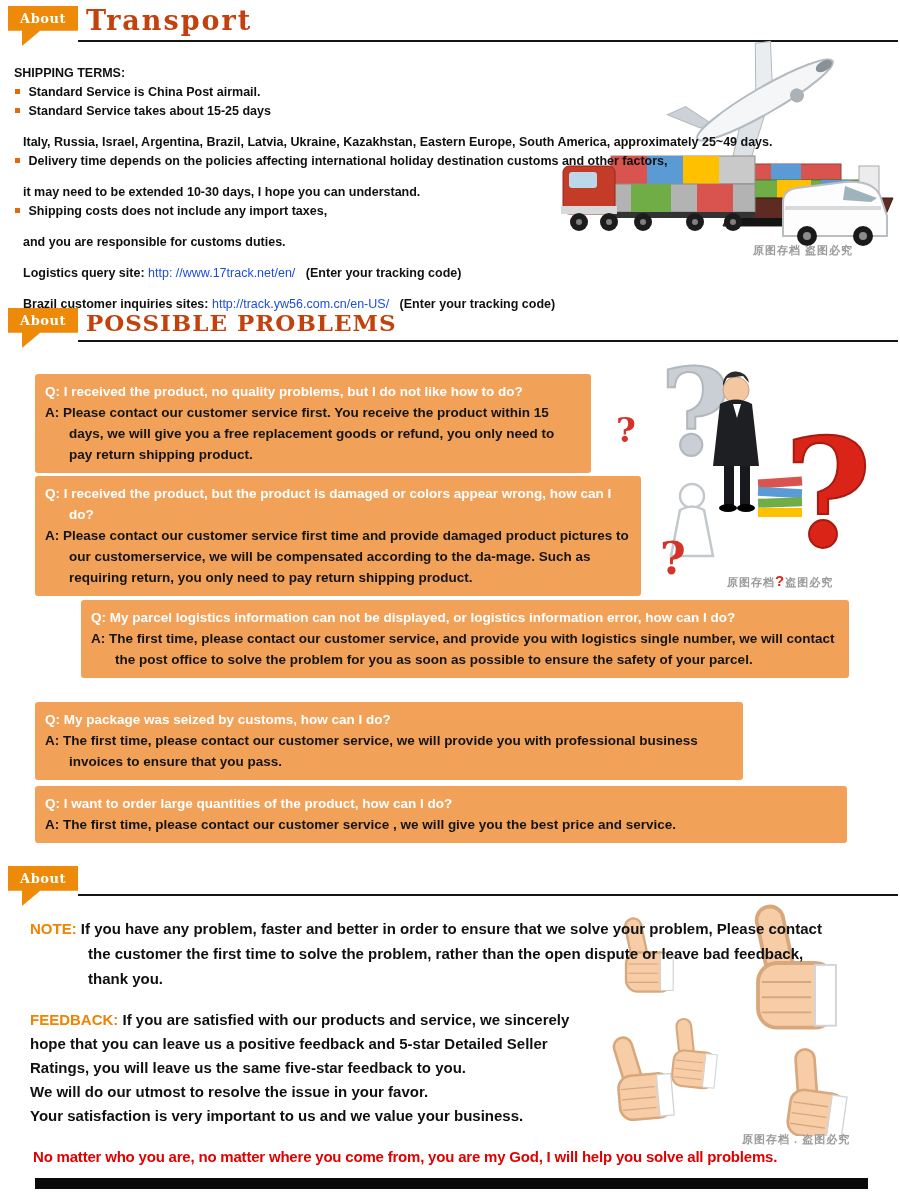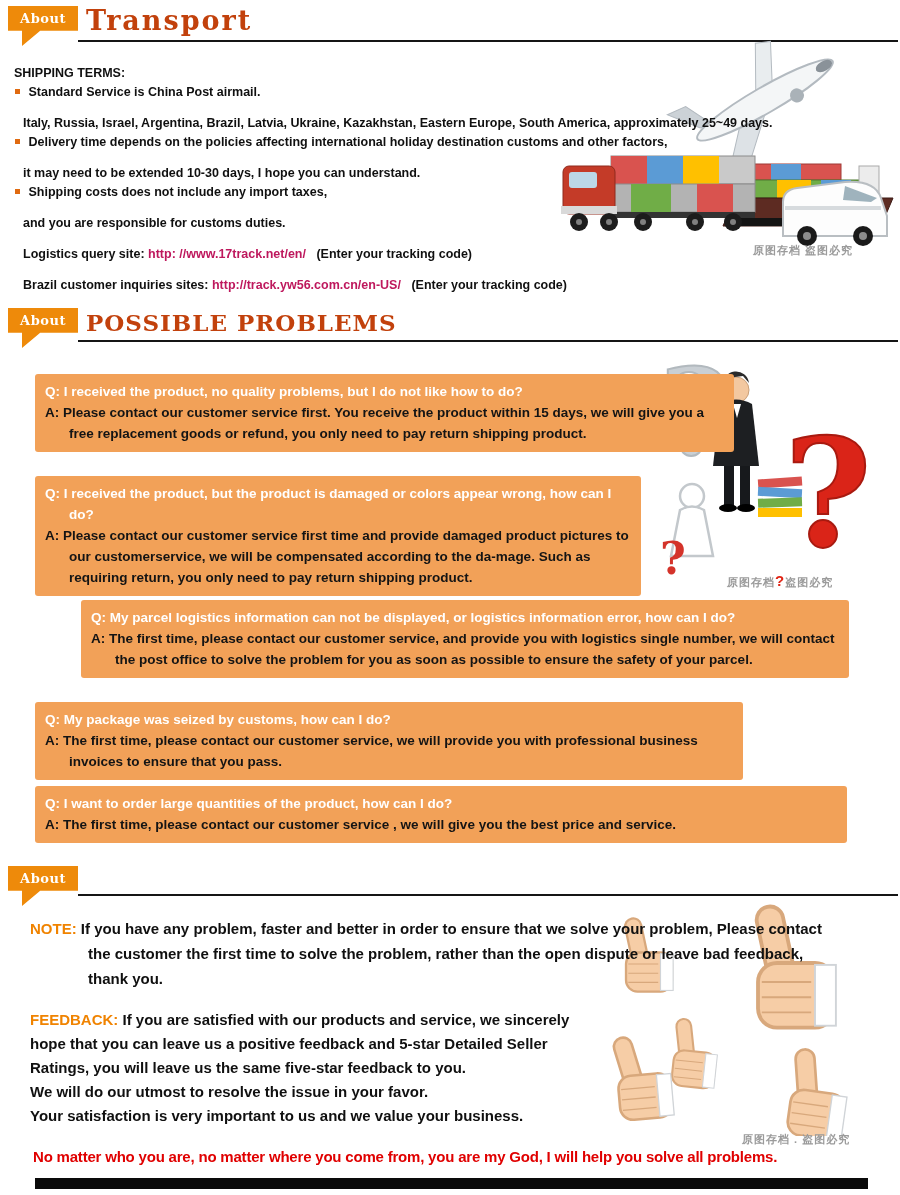--- a/index.html
+++ b/index.html
@@ -12,21 +12,21 @@
           line-height:25px;letter-spacing:.5px;
           clip-path:polygon(0 0,100% 0,100% 62%,46% 62%,20% 100%,20% 62%,0 62%);}
   .sec-title{position:absolute;font-family:"DejaVu Serif",serif;font-weight:bold;color:#c2410c;}
   .rule{position:absolute;height:2px;background:#151515;}
 
   
   .shipblock{position:absolute;left:14px;top:64px;width:880px;}
   .ship-line{white-space:nowrap;font-size:12.5px;font-weight:bold;line-height:19px;color:#101010;}
   .ship-line .bullet{display:inline-block;width:5px;height:5px;background:#e06a10;margin:0 5px 2px 1px;}
   .ship-line.cont{padding-left:9px;margin-top:12px;}
-  .link{color:#be185d;text-decoration:none;font-weight:bold;}
+  .link{color:#1d4ed8;text-decoration:none;font-weight:normal;}
   .suffix{margin-left:7px;}
 
   
   .qa{position:absolute;left:35px;background:#f2a158;border-radius:3px;padding:7px 10px 8px;
       font-size:13.5px;font-weight:bold;line-height:21px;box-sizing:border-box;}
   .qa .q{color:#ffffff;padding-left:24px;text-indent:-24px;}
   .qa .a{color:#141414;padding-left:24px;text-indent:-24px;}
 
   
   .wm{position:absolute;color:#9b9b9b;font-size:11px;font-weight:bold;letter-spacing:1px;white-space:nowrap;}
@@ -113,20 +113,24 @@
   </svg>
 
   <div class="shipblock">
     <div class="ship-line">
       <span>SHIPPING TERMS:</span>
     </div>
     <div class="ship-line">
       <span class="bullet"></span>
       <span>Standard Service is China Post airmail.</span>
     </div>
+    <div class="ship-line">
+      <span class="bullet"></span>
+      <span>Standard Service takes about 15-25 days</span>
+    </div>
     <div class="ship-line cont">
       <span>Italy, Russia, Israel, Argentina, Brazil, Latvia, Ukraine, Kazakhstan, Eastern Europe, South America, approximately 25~49 days.</span>
     </div>
     <div class="ship-line">
       <span class="bullet"></span>
       <span>Delivery time depends on the policies affecting international holiday destination customs and other factors,</span>
     </div>
     <div class="ship-line cont">
       <span>it may need to be extended 10-30 days, I hope you can understand.</span>
     </div>
@@ -180,21 +184,21 @@
     </g>
     <text x="176" y="200" font-size="150" font-family="DejaVu Serif,serif" font-weight="bold" fill="#da2418" stroke="#a91a10" stroke-width="2">?</text>
 
     <g>
       <circle cx="84" cy="150" r="12" fill="#ffffff" stroke="#c3c8cc" stroke-width="2.5"></circle>
       <path d="M72,164 q12,-7 24,0 l9,46 h-42 z" fill="#ffffff" stroke="#c3c8cc" stroke-width="2.5"></path>
     </g>
     <text x="52" y="228" font-size="44" font-family="DejaVu Serif,serif" font-weight="bold" fill="#d4332a">?</text>
   </svg>
 
-  <div class="qa" style="top:374px;width:699px;">
+  <div class="qa" style="top:374px;width:556px;">
     <div class="q">Q:  I received the product, no quality problems, but I do not like how to do?</div>
     <div class="a">A:  Please contact our customer service first. You receive the product within 15 days, we will give you a free replacement goods or refund, you only need to pay return shipping product.</div>
   </div>
 
   <div class="qa" style="top:476px;width:606px;">
     <div class="q">Q:  I received the product, but the product is damaged or colors appear wrong, how can I do?</div>
     <div class="a">A:  Please contact our customer service first time and provide damaged product pictures to our customerservice, we will be compensated according to the da-mage. Such as requiring return, you only need to  pay return shipping product.</div>
   </div>
 
   <div class="wm" style="left:727px;top:572px;">

